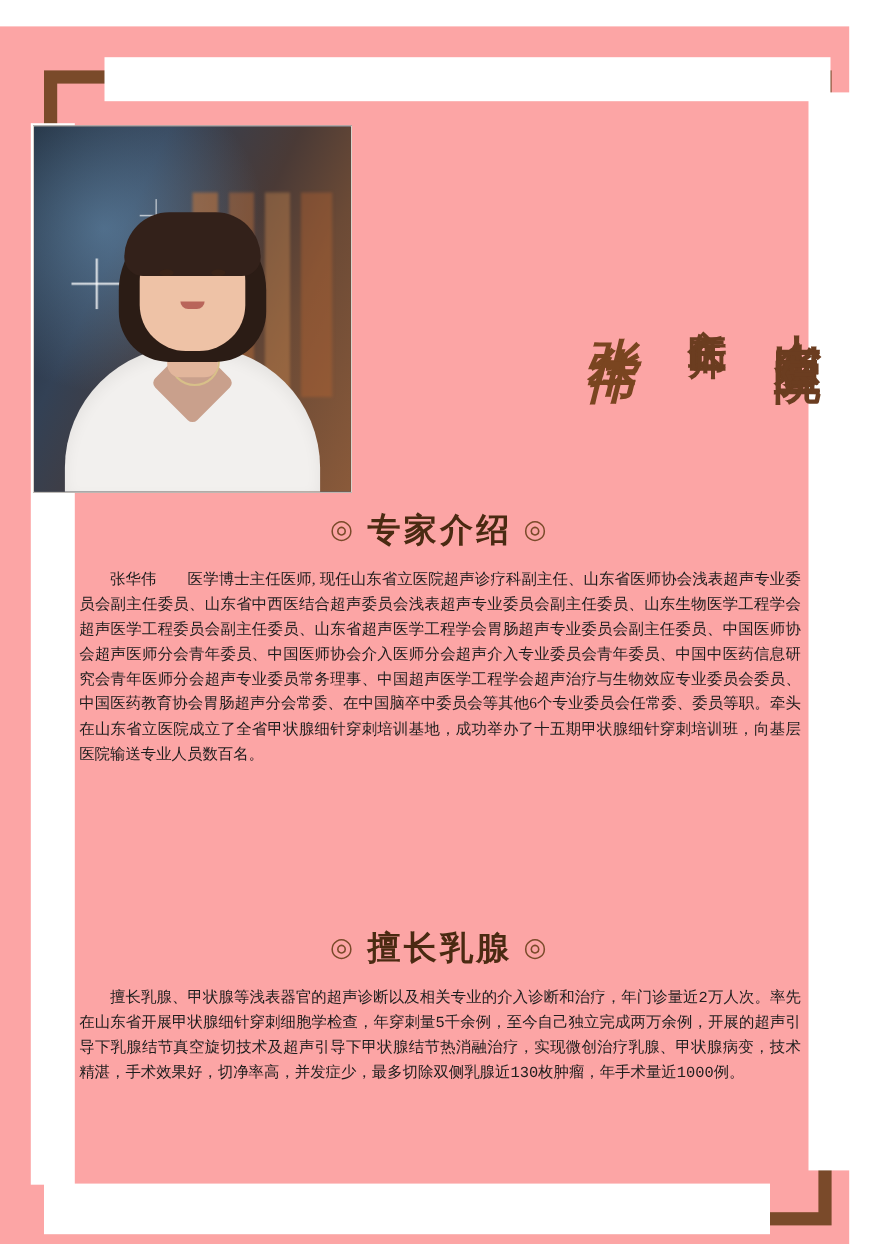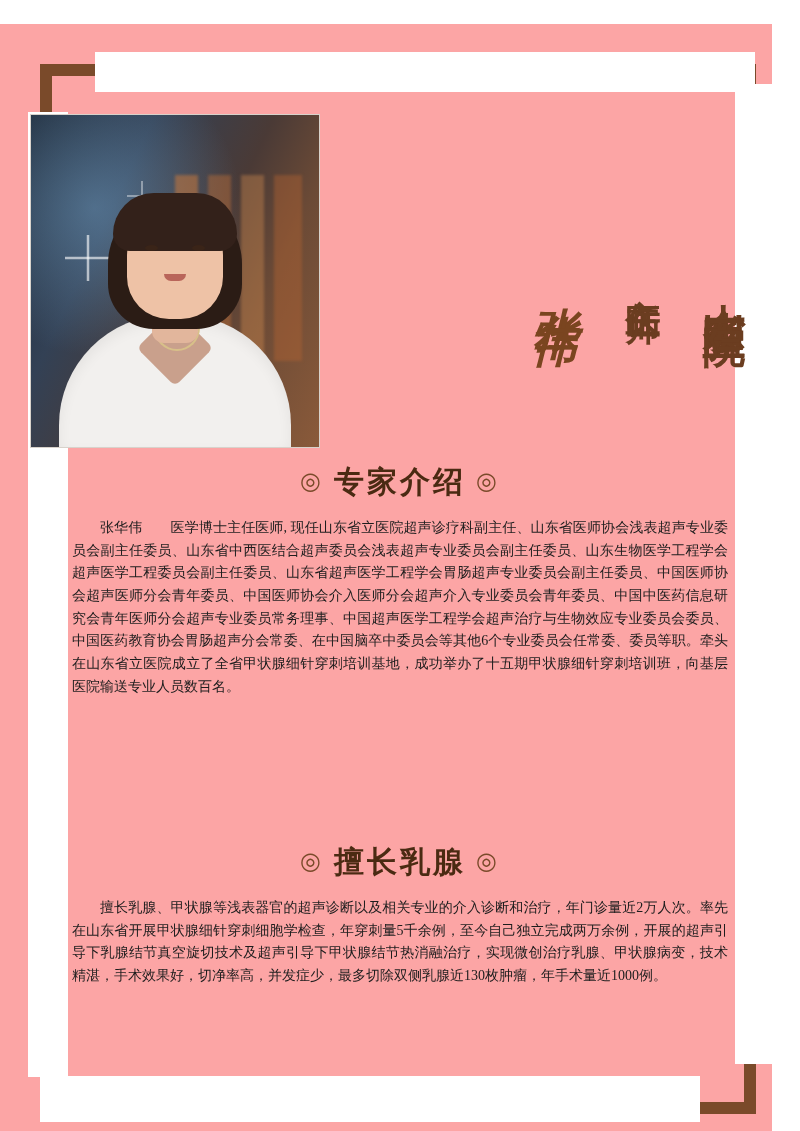--- a/index.html
+++ b/index.html
@@ -295,21 +295,21 @@
     top: 438px;
     width: 656px;
   }
   .sec1 .body-text { margin-top: 14px; }
   .sec2 {
     position: absolute;
     left: 72px;
     top: 818px;
     width: 656px;
   }
-  .sec2 .body-text { margin-top: 14px; }
+  .sec2 .body-text { margin-top: 14px; font-family: Liberation Mono, monospace; }
 </style>
 </head>
 <body>
 
 <div class="page">
 
   <div class="frame-outer"></div>
   <div class="cut-top"></div>
   <div class="cut-right"></div>
   <div class="cut-bottom"></div>

